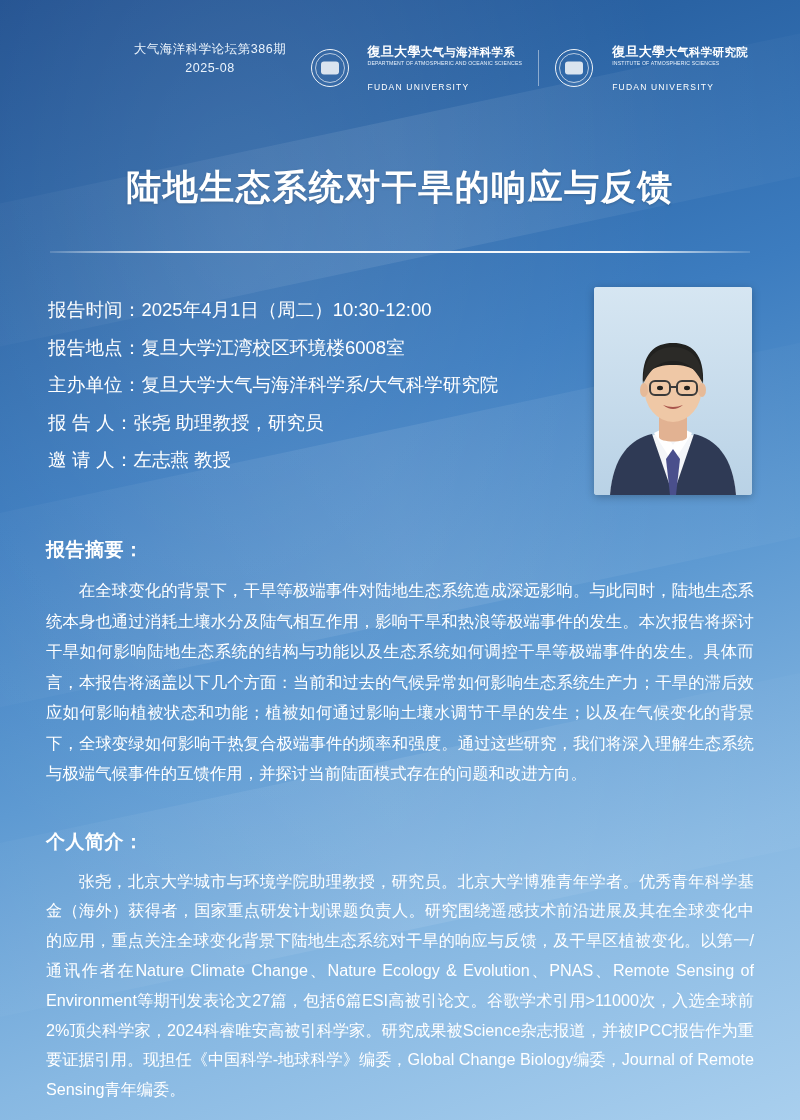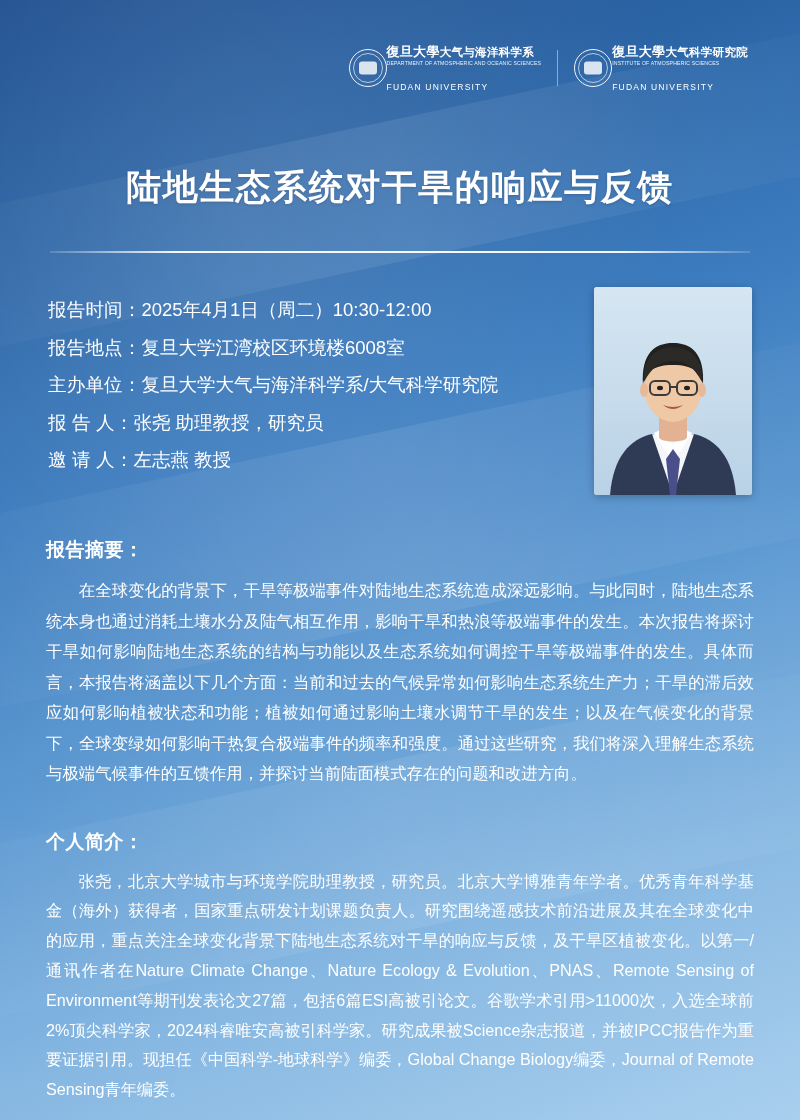--- a/index.html
+++ b/index.html
@@ -56,21 +56,21 @@
     white-space: nowrap;
   }
   .logos {
     position: absolute;
     right: 52px;
     top: 44px;
     display: flex;
     align-items: center;
     gap: 16px;
   }
-  .logo-unit { display: flex; align-items: center; gap: 0; }
+  .logo-unit { display: flex; align-items: center; gap: 19px; }
   .logo-seal {
     width: 38px; height: 38px;
     border-radius: 50%;
     border: 1.6px solid rgba(255,255,255,0.92);
     position: relative;
     flex: 0 0 auto;
   }
   .logo-seal::after {
     content: "";
     position: absolute; inset: 3px;
@@ -180,20 +180,22 @@
 <body>
 
 <div class="page">
   <div class="bg-streak s1"></div>
   <div class="bg-streak s2"></div>
   <div class="bg-streak s3"></div>
   <div class="bg-vignette"></div>
 
   <div class="header">
     <div class="series-block">
+      <div class="series-line">大气海洋科学论坛第386期</div>
+      <div class="series-line">2025-08</div>
     </div>
 
     <div class="logos">
       <div class="logo-unit">
         <div class="logo-seal">
           <div class="seal-core"></div>
         </div>
         <div class="logo-text">
           <div class="logo-cn">
             <span class="logo-cn-main">復旦大學</span><span>大气与海洋科学系</span>

